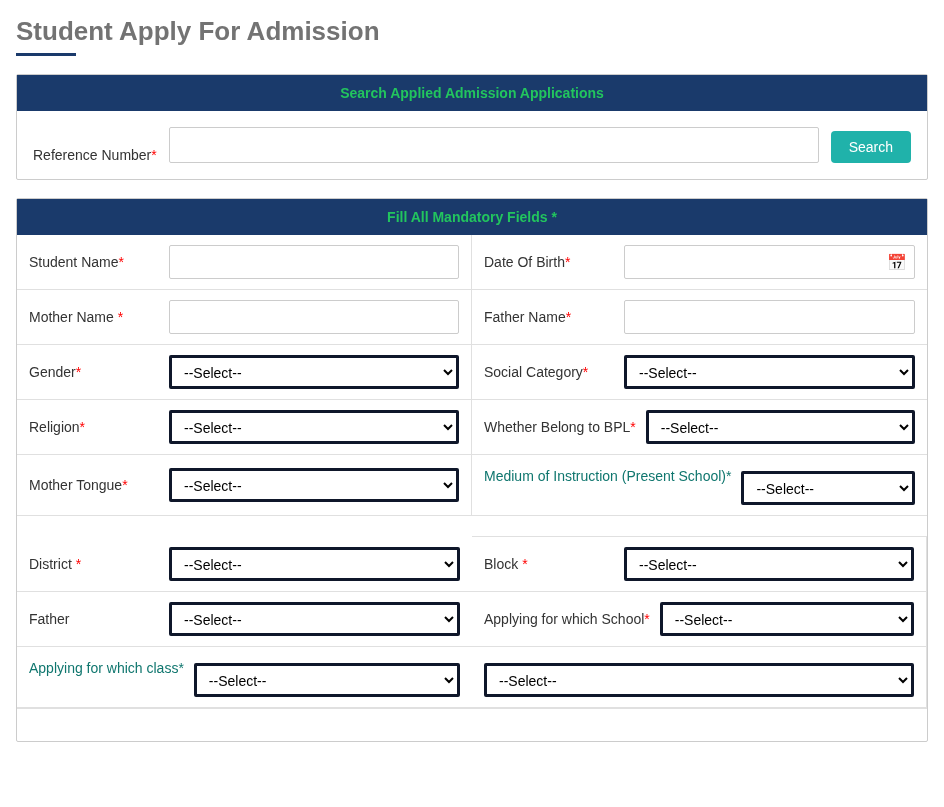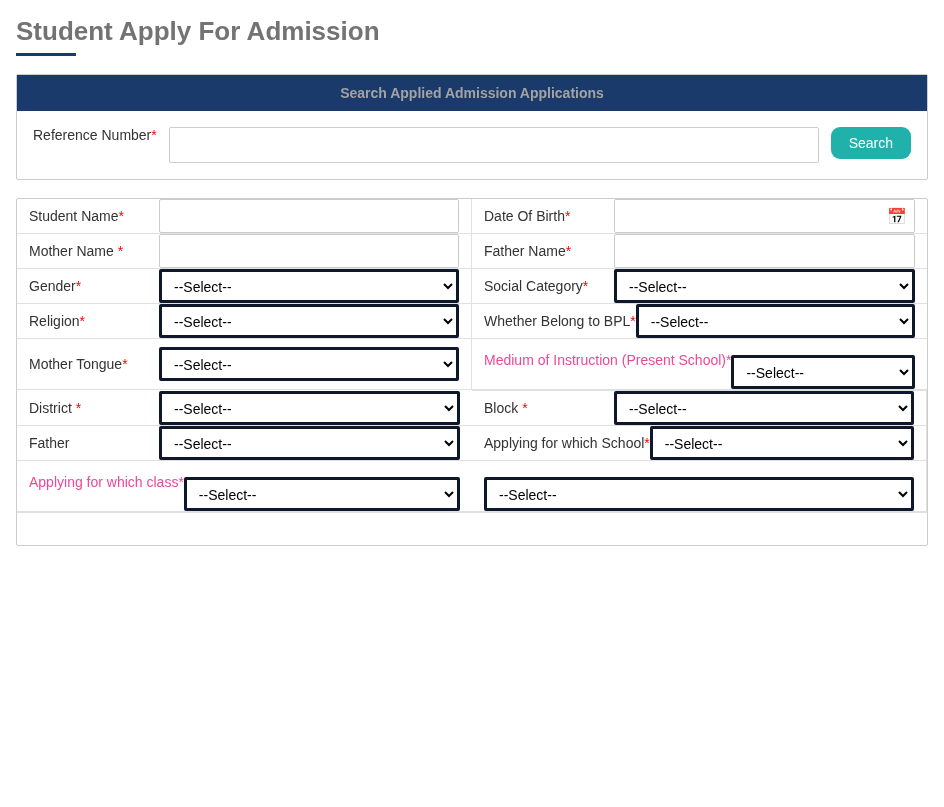--- a/index.html
+++ b/index.html
@@ -22,68 +22,69 @@
       background: #1a3a6b;
       margin-bottom: 18px;
     }
     .section-card {
       border: 1px solid #ccc;
       margin-bottom: 18px;
       border-radius: 2px;
     }
     .section-header {
       background: #1a3a6b;
-      color: #a3a3a3;
+      color: #22c55e;
       text-align: center;
       padding: 10px;
       font-size: 14px;
       font-weight: bold;
     }
     .section-body {
       padding: 16px;
     }
     .search-row {
       display: flex;
-      align-items: flex-start;
+      align-items: flex-end;
       gap: 12px;
     }
     .search-label {
       white-space: nowrap;
       font-size: 14px;
     }
     .search-label .required { color: red; }
     .search-input {
       flex: 1;
       padding: 6px 10px;
       border: 1px solid #ccc;
       border-radius: 2px;
       height: 36px;
       font-size: 14px;
     }
     .btn-search {
       background: #20b2aa;
       color: #fff;
       border: none;
       padding: 8px 18px;
-      border-radius: 9px;
+      border-radius: 4px;
       cursor: pointer;
       font-size: 14px;
       white-space: nowrap;
     }
     .form-grid {
       display: grid;
       grid-template-columns: 1fr 1fr;
       gap: 0;
     }
     .form-cell {
       display: flex;
       align-items: center;
-      padding: 0 12px;
+      padding: 10px 12px;
       border-bottom: 1px solid #e0e0e0;
       border-right: 1px solid #e0e0e0;
+      gap: 10px;
     }
     .form-cell:nth-child(even) {
       border-right: none;
     }
     .field-label {
       min-width: 130px;
       font-size: 14px;
       color: #333;
       flex-shrink: 0;
     }
@@ -138,21 +139,21 @@
     }
     .submit-row {
       display: flex;
       justify-content: center;
       padding: 16px;
       border-top: 1px solid #e0e0e0;
     }
     .two-line-label {
       min-width: 130px;
       font-size: 14px;
-      color: #ec4899;
+      color: #0f766e;
       flex-shrink: 0;
       line-height: 1.4;
     }
   </style>
 </head>
 <body>
 
 <h1 class="page-title">Student Apply For Admission</h1>
 <div class="title-underline"></div>
 
@@ -163,20 +164,21 @@
       <label class="search-label">
         <span>Reference Number</span><span class="required">*</span>
       </label>
       <input class="search-input" type="text" style="">
       <button class="btn-search">Search</button>
     </div>
   </div>
 </div>
 
 <div class="section-card">
+  <div class="section-header">Fill All Mandatory Fields *</div>
 
   <div class="form-grid">
 
     <div class="form-cell">
       <span class="field-label">Student Name<span class="required">*</span></span>
       <input class="field-input" type="text" style="">
     </div>
 
     <div class="form-cell">
       <span class="field-label">Date Of Birth<span class="required">*</span></span>

